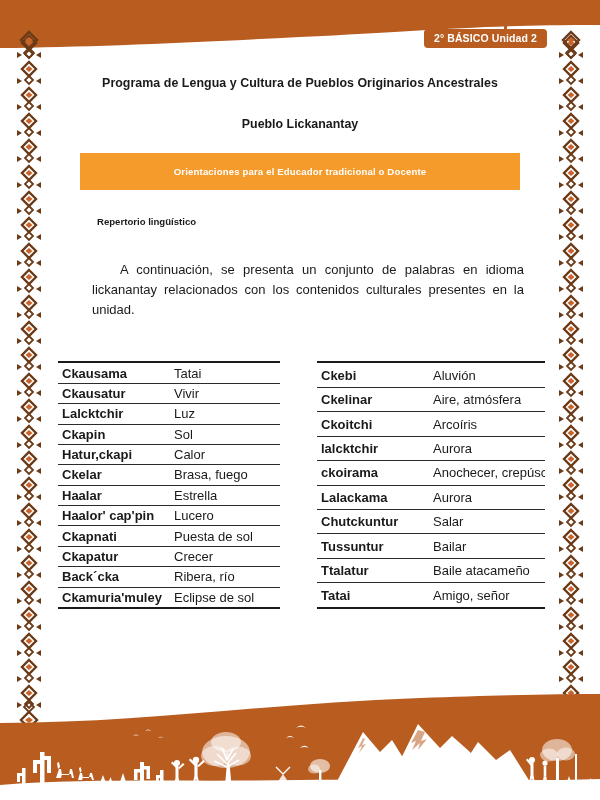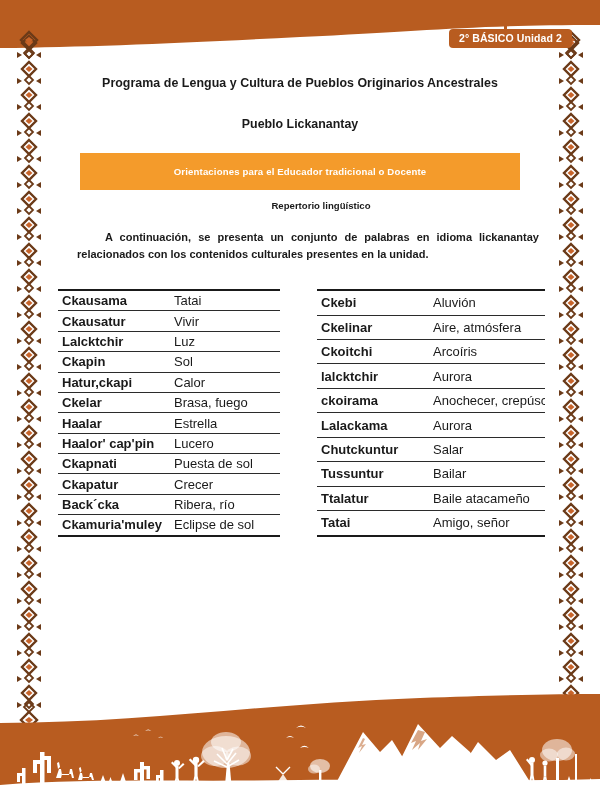--- a/index.html
+++ b/index.html
@@ -32,21 +32,20 @@
     padding: 0 10px;
     background: #b85c20;
     border-radius: 4px;
     color: #ffffff;
     font-size: 10.5px;
     font-weight: bold;
     line-height: 19px;
     letter-spacing: .1px;
     white-space: nowrap;
     z-index: 6;
-    margin-left: 25px;
   }
   .badge-stem {
     position: absolute;
     top: 22px; left: 504px;
     width: 3px; height: 10px;
     background: #b85c20;
     z-index: 5;
   }
 
   
@@ -108,39 +107,37 @@
   }
   .orange-banner span {
     color: #ffffff;
     font-size: 9.6px;
     font-weight: bold;
     letter-spacing: .15px;
   }
 
   .section-heading {
     margin: 0;
-    padding-top: 10px;
+    padding-top: 26px;
     padding-left: 42px;
     font-size: 9.6px;
     font-weight: bold;
     color: #1a1a1a;
-    text-align: center;
   }
 
   .intro-para {
-    margin: 0;
+    margin: 15px;
     padding-top: 18px;
     padding-left: 22px;
     padding-right: 6px;
-    font-size: 11px;
+    font-size: 13px;
     line-height: 1.55;
     color: #1a1a1a;
     text-align: justify;
     text-indent: 28px;
-    font-weight: bold;
   }
 
   
   .tables-row {
     display: flex;
     padding-top: 26px;
     padding-left: 3px;
     gap: 37px;
   }
   .vocab-table {

